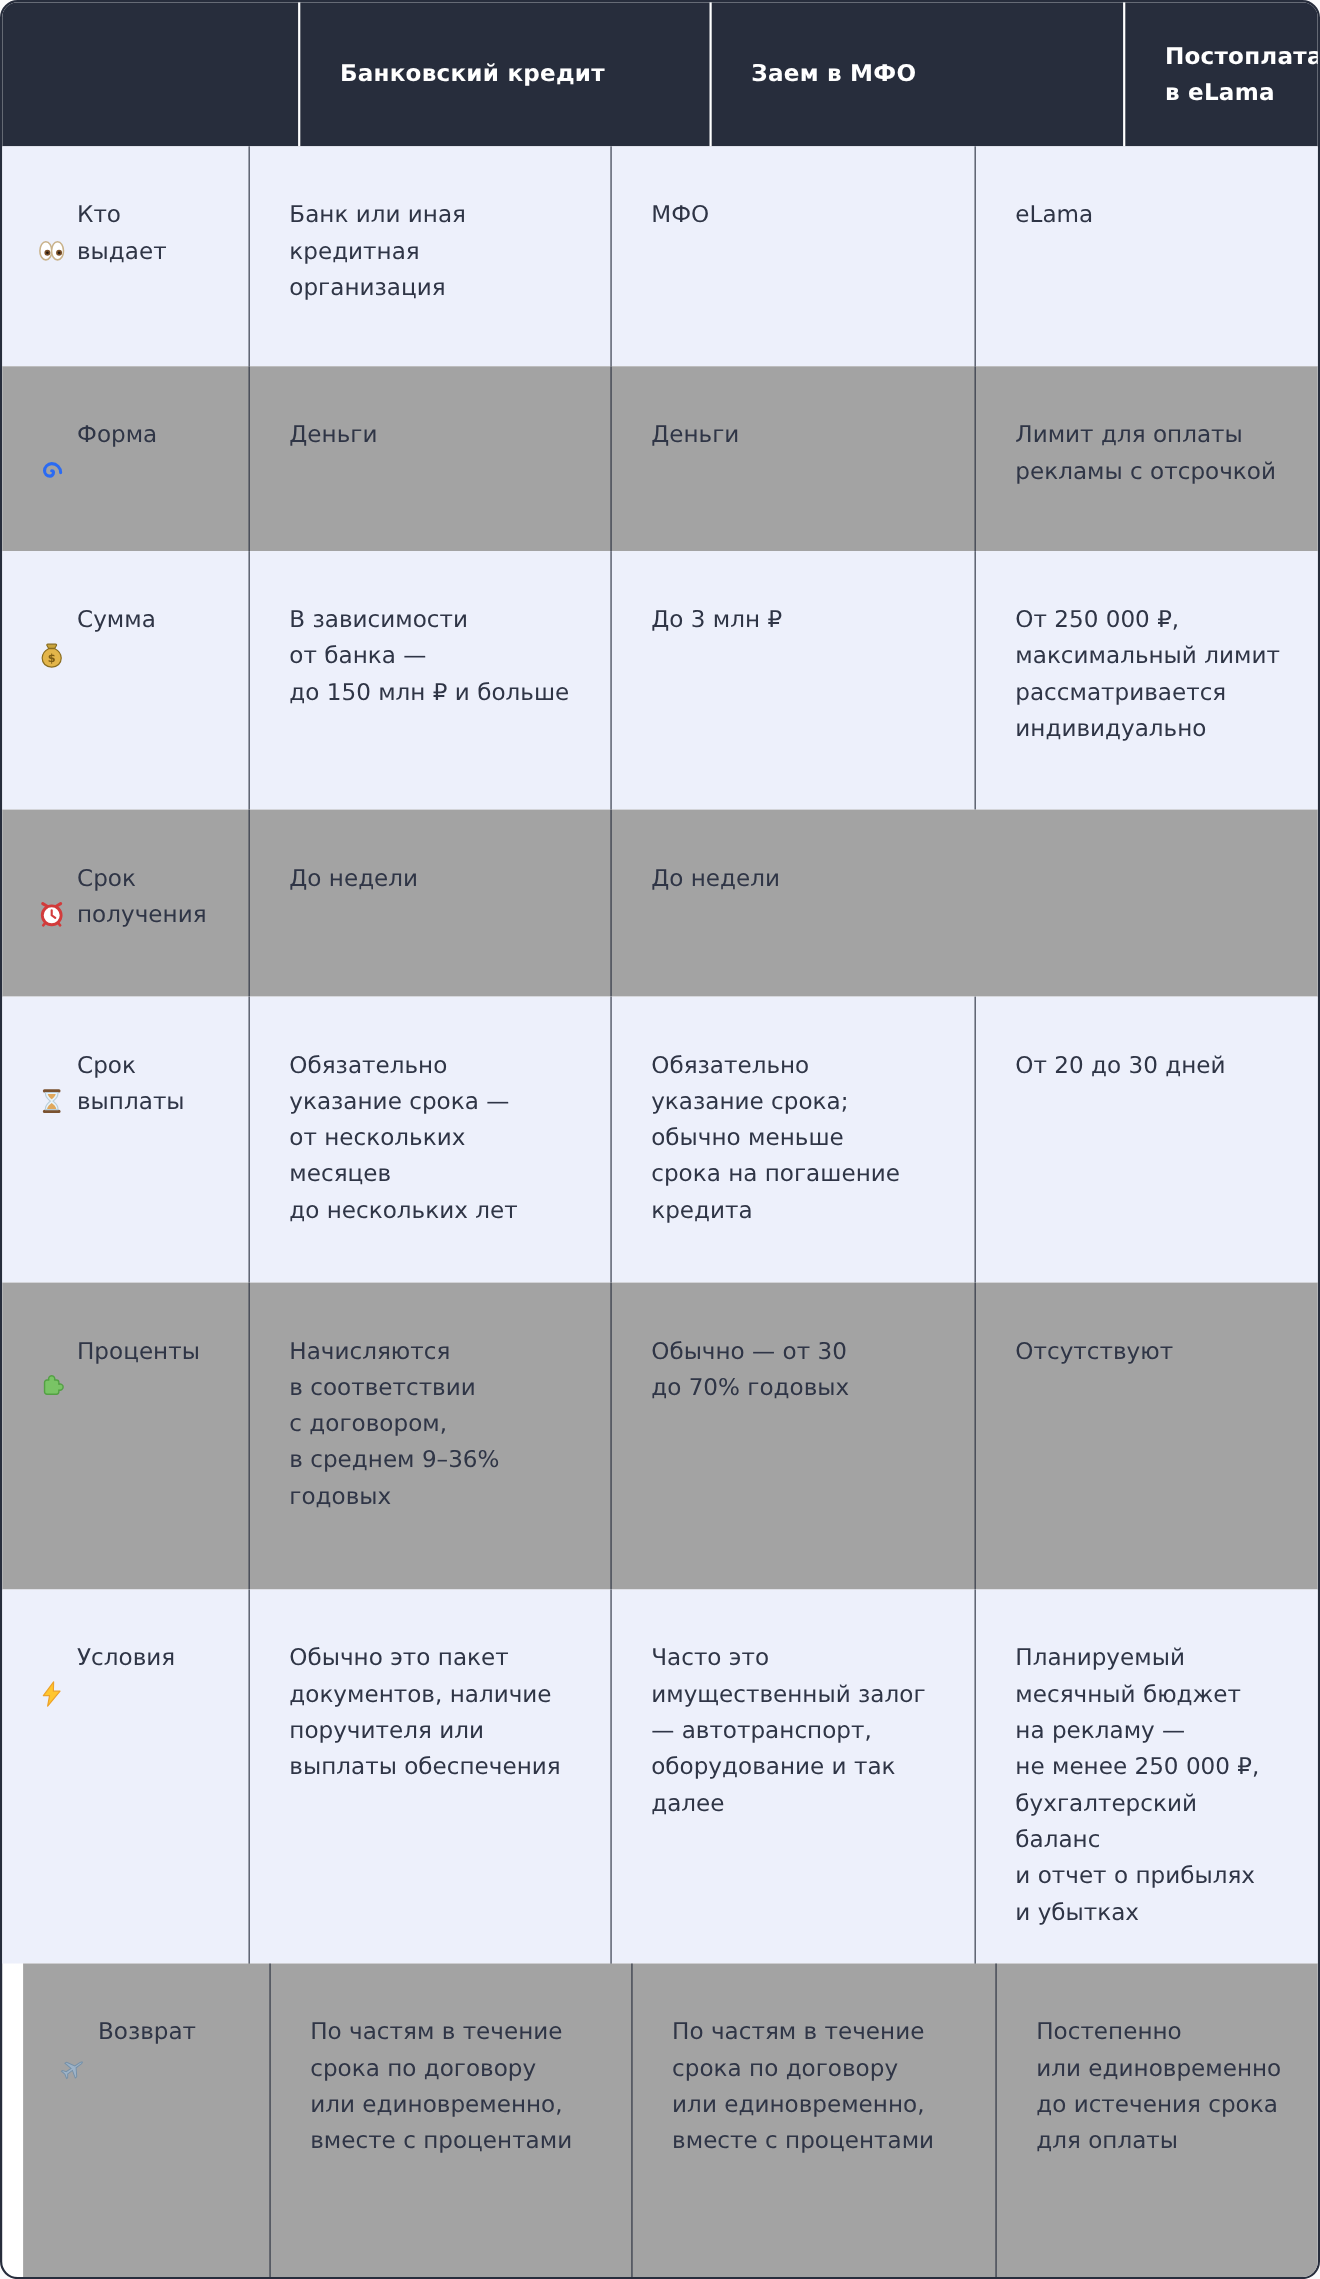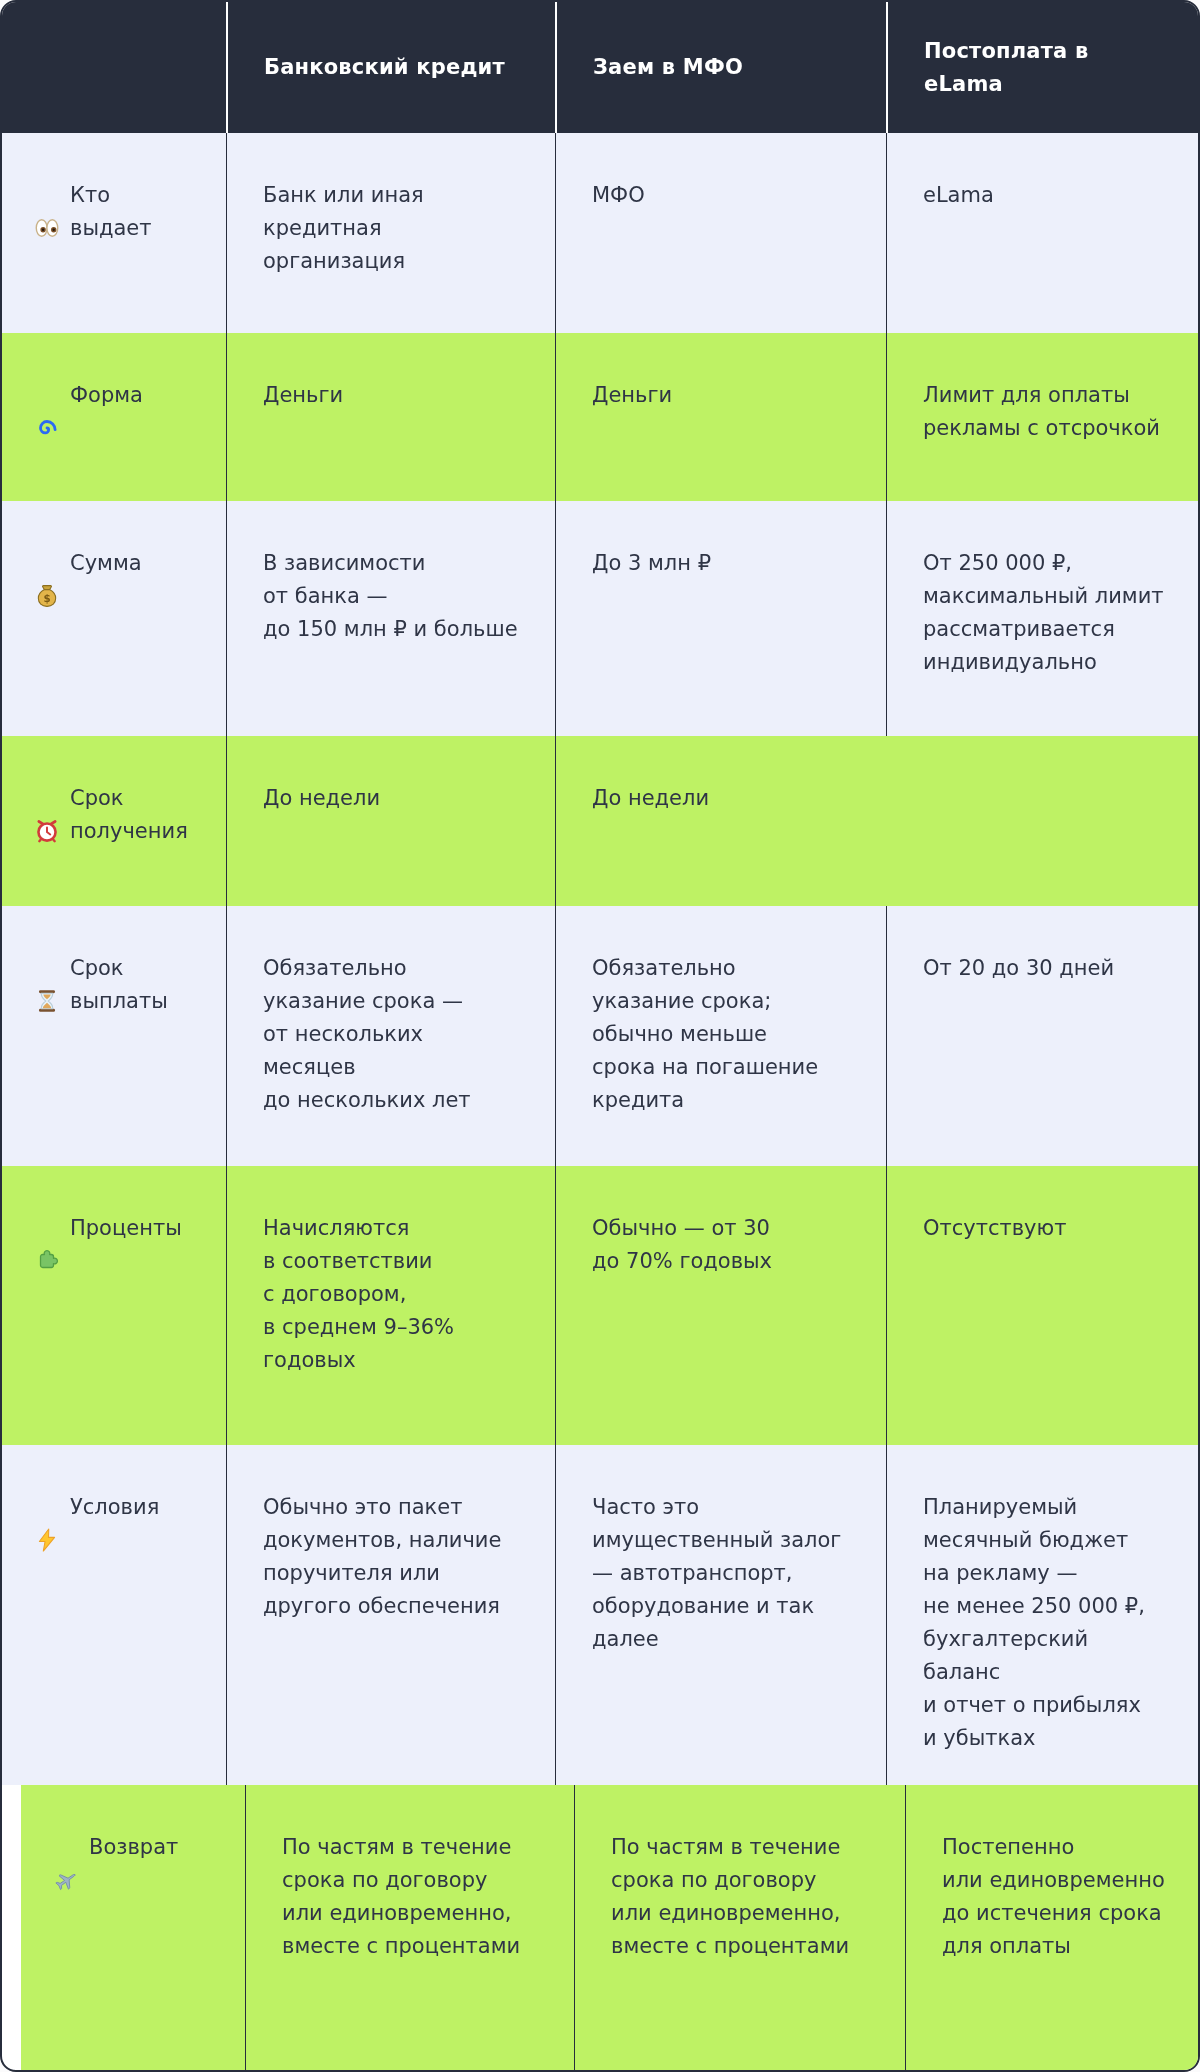--- a/index.html
+++ b/index.html
@@ -10,27 +10,27 @@
     width:1200px; height:2072px;
     border:2px solid #272D3C;
     border-radius:16px;
     overflow:hidden;
     background:#fff;
     display:flex; flex-direction:column;
   }
   .row { display:grid; grid-template-columns:224px 329px 331px 1fr; }
   .row.body > .cell + .cell { border-left:1px solid #272D3C; }
 
-  .row.header { background:#272D3C; min-height:131px; }
+  .row.header { background:#272D3C; min-height:131px;gap:45px; }
   .row.header > .cell { display:flex; align-items:center; padding:0 30px 0 36px; }
   .row.header > .cell + .cell { border-left:2px solid #ffffff; }
   .hcell-label { color:#fff; font-size:21px; font-weight:600; letter-spacing:.2px; }
 
   .row.lav   { background:#EDF0FB; }
-  .row.white { background:#bef264; }
+  .row.white { background:#a3a3a3; }
 
   .cell {
     font-size:21px; line-height:33px;
     padding:46px 28px 40px 36px;
     white-space:pre-line;
   }
   .label-cell {
     display:flex; align-items:flex-start; gap:10px;
     padding:46px 12px 40px 32px;
     white-space:pre-line;
@@ -184,21 +184,21 @@
       <span class="icon">
         <svg viewBox="0 0 24 24">
             <path d="M13.6 1.8 L5 13.4 h5.2 L8.6 22.2 L19 9.6 h-5.6 Z" fill="#ffc62e" stroke="#eda229" stroke-width="1" stroke-linejoin="round"></path>
           </svg>
       </span>
       <span>Условия</span>
     </div>
     <div class="cell">Обычно это пакет
 документов, наличие
 поручителя или
-другого обеспечения</div>
+выплаты обеспечения</div>
     <div class="cell">Часто это
 имущественный залог
 — автотранспорт,
 оборудование и так
 далее</div>
     <div class="cell">Планируемый
 месячный бюджет
 на рекламу —
 не менее 250 000 ₽,
 бухгалтерский баланс

